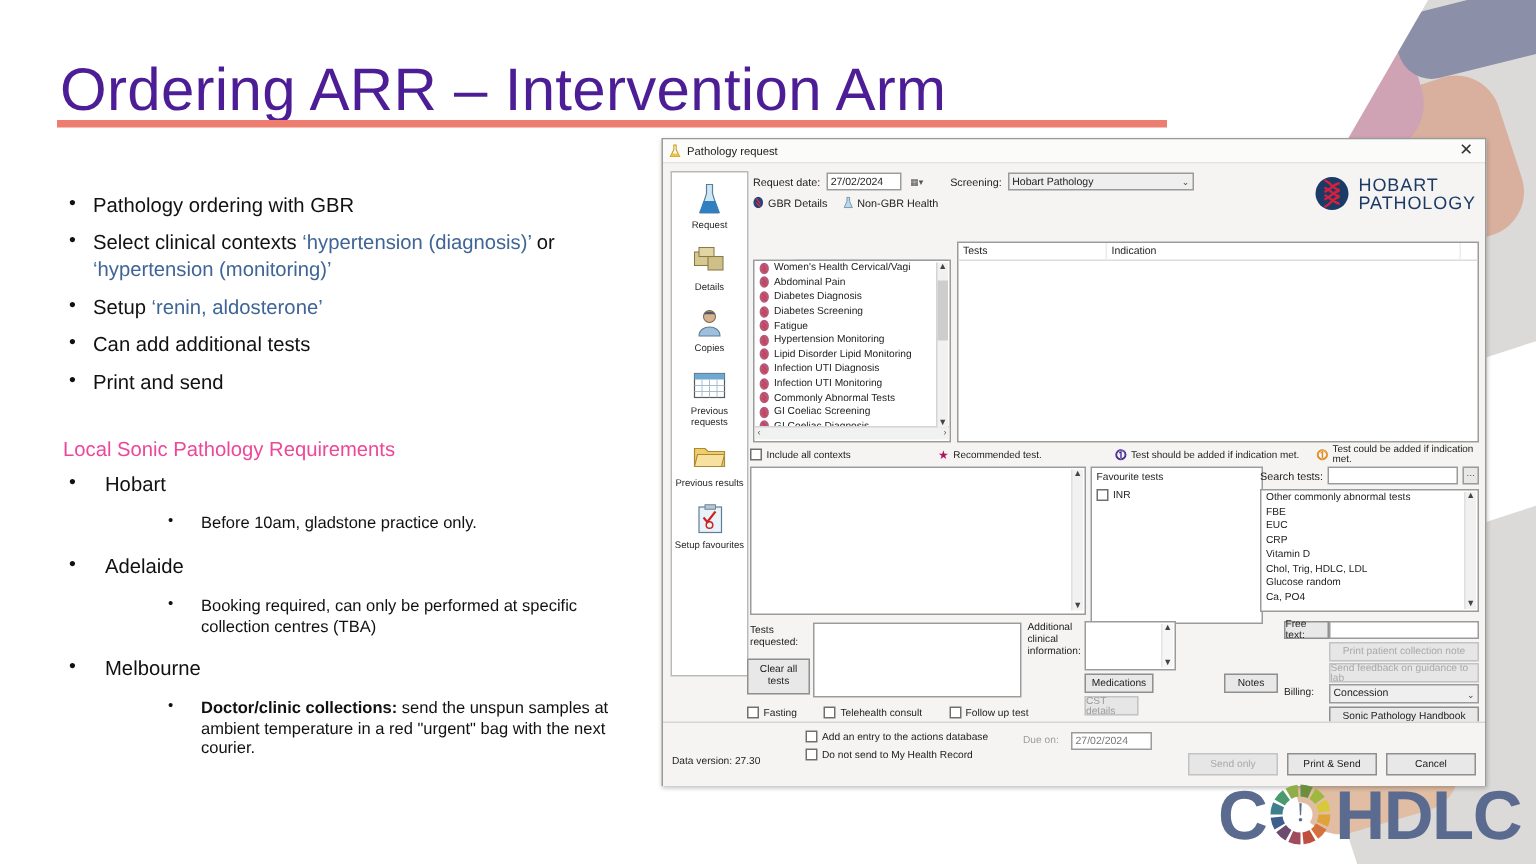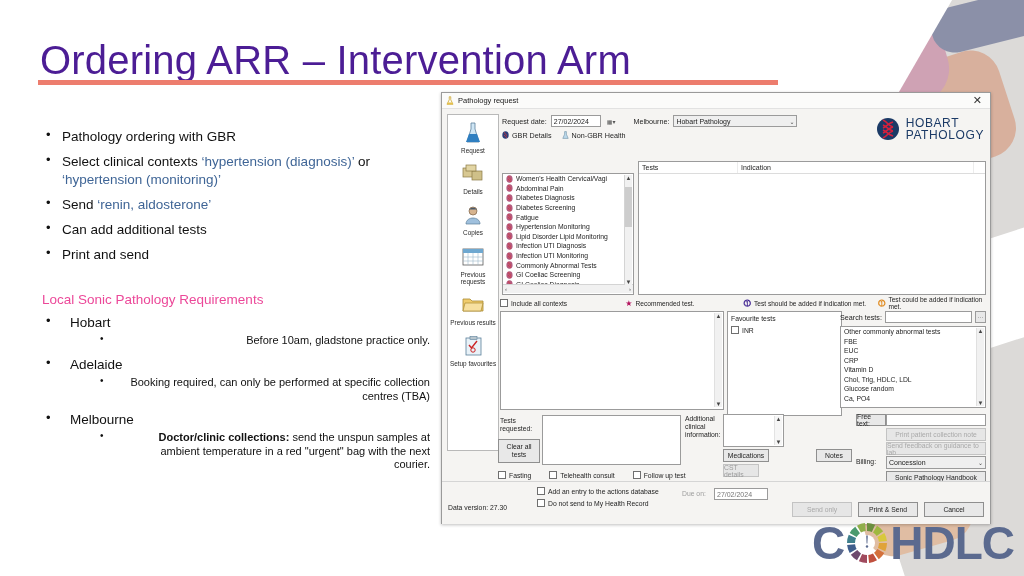--- a/index.html
+++ b/index.html
@@ -66,21 +66,21 @@
   ul.b2{list-style:none;margin:0;padding:0;}
   ul.b2>li.lvl1{
     position:relative;padding-left:30px;font-size:13.5px;line-height:1.3;margin-bottom:4px;
   }
   ul.b2>li.lvl1:before{content:"•";position:absolute;left:6px;top:-1px;font-size:13px;}
   ul.b2 li.lvl2{
     position:relative;padding-left:30px;font-size:11px;line-height:1.22;
     margin:3px 0 8px 0;
   }
   ul.b2 li.lvl2:before{content:"•";position:absolute;left:8px;top:-1px;font-size:10px;}
-  ul.b2 ul{list-style:none;margin:0;padding:0 0 0 22px;text-align:right;}
+  ul.b2 ul{list-style:none;margin:12px;padding:0 0 0 22px;}
   .bold{font-weight:bold;}
 
   
   #dlg{
     position:absolute;left:441px;top:92px;width:548px;height:430px;
     background:#f5f4f2;border:1px solid #9a9a9a;
     font-size:7.2px;color:#1d1d1d;
     box-shadow:0 1px 3px rgba(0,0,0,.25);
   }
   #dlg-title{
@@ -258,21 +258,21 @@
   <div class="deco deco-white-wedge"></div>
 </div>
 
 <div id="title">Ordering ARR – Intervention Arm</div>
 <div id="title-rule"></div>
 
 <div id="left-col">
   <ul class="b">
     <li><span>Pathology ordering with GBR</span></li>
     <li><span>Select clinical contexts  </span><span class="hl">‘hypertension (diagnosis)’</span><span> or </span><span class="hl">‘hypertension (monitoring)’</span></li>
-    <li><span>Send </span><span class="hl">‘renin, aldosterone’</span></li>
+    <li><span>Setup </span><span class="hl">‘renin, aldosterone’</span></li>
     <li><span>Can add additional tests</span></li>
     <li><span>Print and send</span></li>
   </ul>
 
   <div id="req-head">Local Sonic Pathology Requirements</div>
 
   <ul class="b2">
     <li class="lvl1">
       <span>Hobart</span>
       <ul>
@@ -367,21 +367,21 @@
         </div>
         <div class="side-lab">Setup favourites</div>
       </div>
     </div>
 
     <div id="topbar">
       <div id="row1">
         <span class="lbl">Request date:</span>
         <div class="tbox" style="width:44px">27/02/2024</div>
         <span class="spin">▦▾</span>
-        <span class="lbl" style="margin-left:14px">Melbourne:</span>
+        <span class="lbl" style="margin-left:14px">Screening:</span>
         <div class="combo" style="width:118px">
           <span>Hobart Pathology</span>
           <span class="carr">⌄</span>
         </div>
       </div>
       <div id="row2">
         <span class="lbl">
           <svg class="ctxico" viewBox="0 0 7 8">
             <ellipse cx="3.5" cy="4" rx="3.2" ry="3.8" fill="#2b3f7a"></ellipse>
             <path d="M2 1.4c2 1.2 1 2 3 3.2M2 4.2c2 1.2 1 1.4 3 2.4" stroke="#d33" stroke-width=".8" fill="none"></path>

